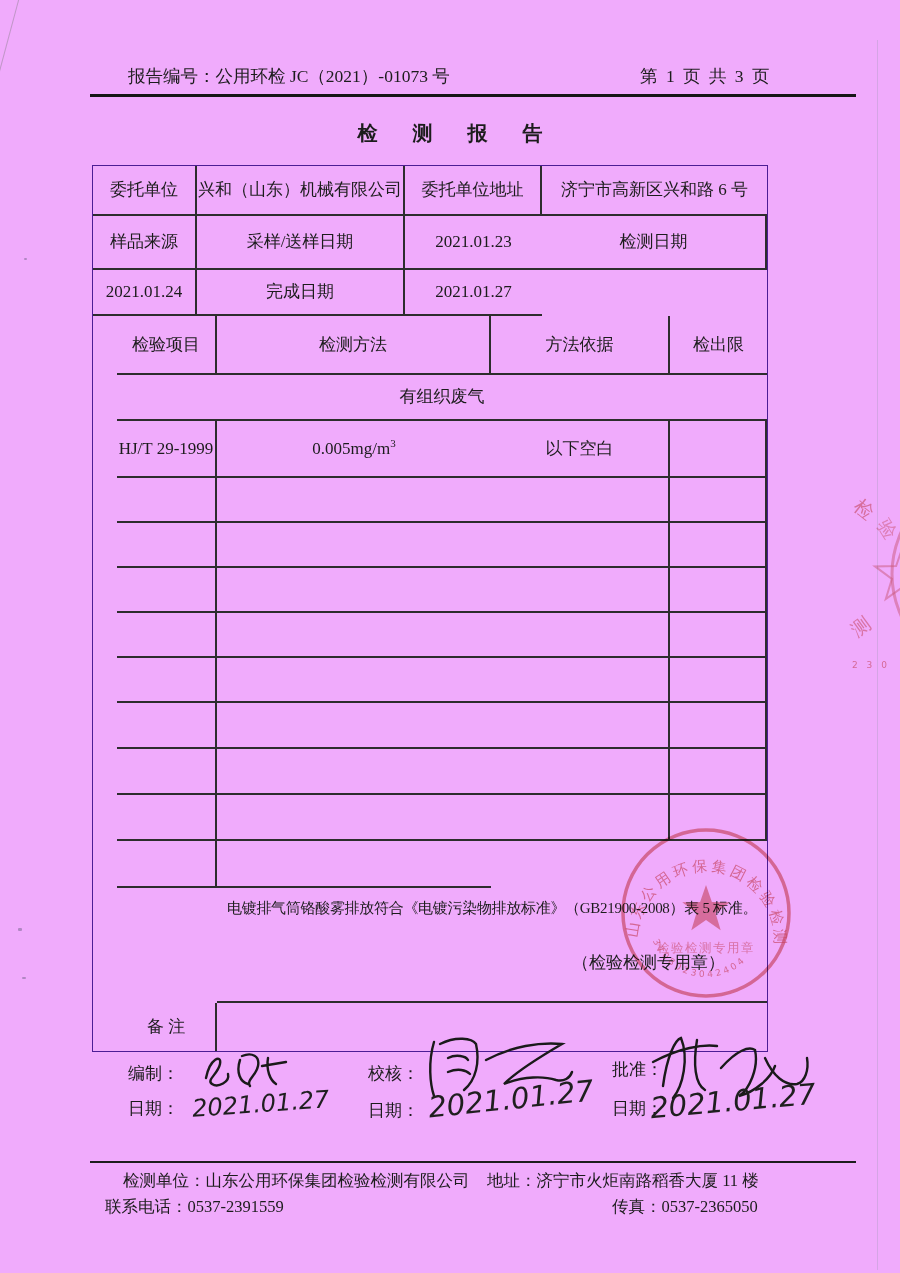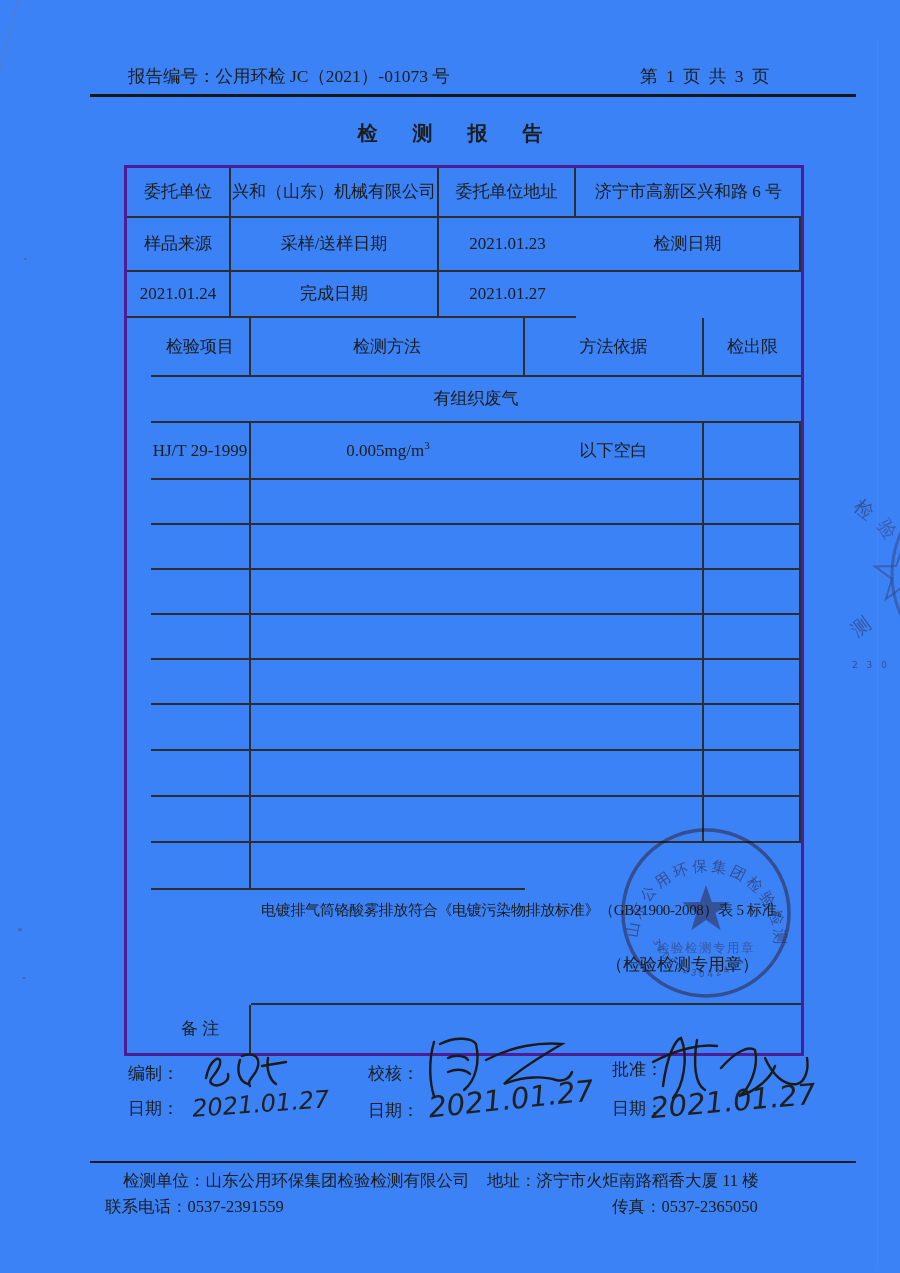--- a/index.html
+++ b/index.html
@@ -1,33 +1,33 @@
 <!DOCTYPE html>
 <html><head>
 <meta charset="utf-8">
 <style>
   html,body{margin:0;padding:0;background:#e8e8e8;}
   .page{
     position:relative;width:900px;height:1273px;margin:0 auto;
-    background:#3b82f6;overflow:hidden;
+    background:#f0abfc;overflow:hidden;
     font-family:"Liberation Serif","DejaVu Serif",serif;
     color:#1c1c1c;
   }
   
   .corner-line{position:absolute;left:7px;top:-6px;width:1px;height:95px;background:rgba(120,120,120,.4);transform:rotate(15deg);}
   .edge-line-r{position:absolute;left:877px;top:40px;width:1px;height:1230px;background:rgba(130,148,160,.25);}
   .speck{position:absolute;background:rgba(60,70,90,.35);border-radius:1px;}
   
   .hdr-line{position:absolute;left:90px;top:94px;width:766px;height:3px;background:#161616;}
   .report-no{position:absolute;left:128px;top:64px;font-size:17.5px;}
   .page-ind{position:absolute;left:640px;top:64px;font-size:17.5px;letter-spacing:2px;}
   .doc-title{position:absolute;left:110px;top:120px;width:680px;text-align:center;
     font-size:20px;font-weight:bold;letter-spacing:15px;text-indent:15px;}
   
-  .report-table{position:absolute;left:124px;top:165px;width:674px;border:3px solid #4c1d95;background:transparent;}
+  .report-table{position:absolute;left:92px;top:165px;width:674px;border:1px solid #4c1d95;background:transparent;}
   .grid{display:grid;}
   .gA{grid-template-columns:104px 208px 137px 1fr;grid-template-rows:50px 54px 46px;}
   .gB{grid-template-columns:100px 274px 179px 1fr;
       grid-template-rows:59px 46px 57px 45px 45px 45px 45px 45px 46px 46px 46px 47px 115px 48px;margin-left:24px;}
   .cell{display:flex;align-items:center;justify-content:center;text-align:center;
     border-right:2px solid #2d2d2d;border-bottom:2px solid #2d2d2d;font-size:17px;line-height:1.5;
     overflow:hidden;}
   .cell.cl{border-right:none;}
   .cell.rl{border-bottom:none;}
   .cell.span-all{grid-column:1/-1;}

